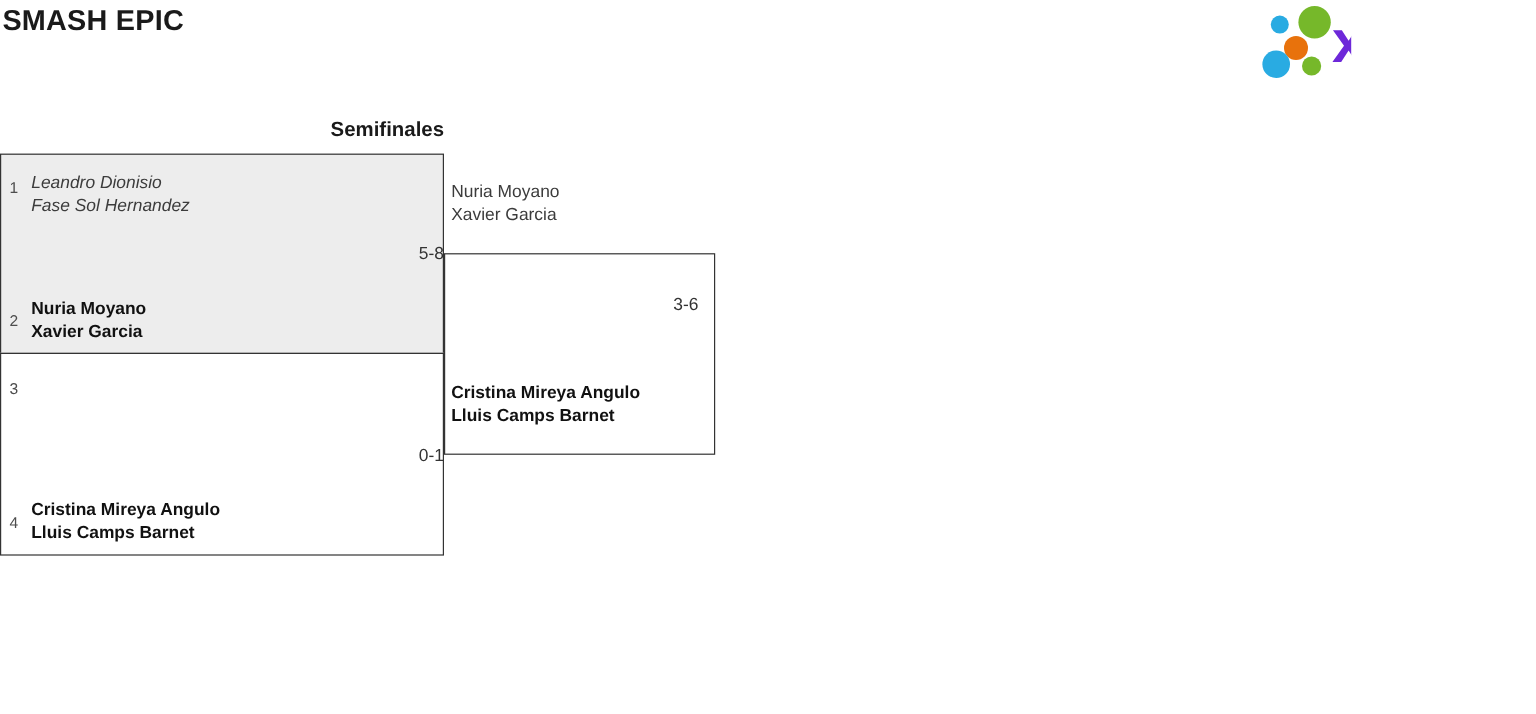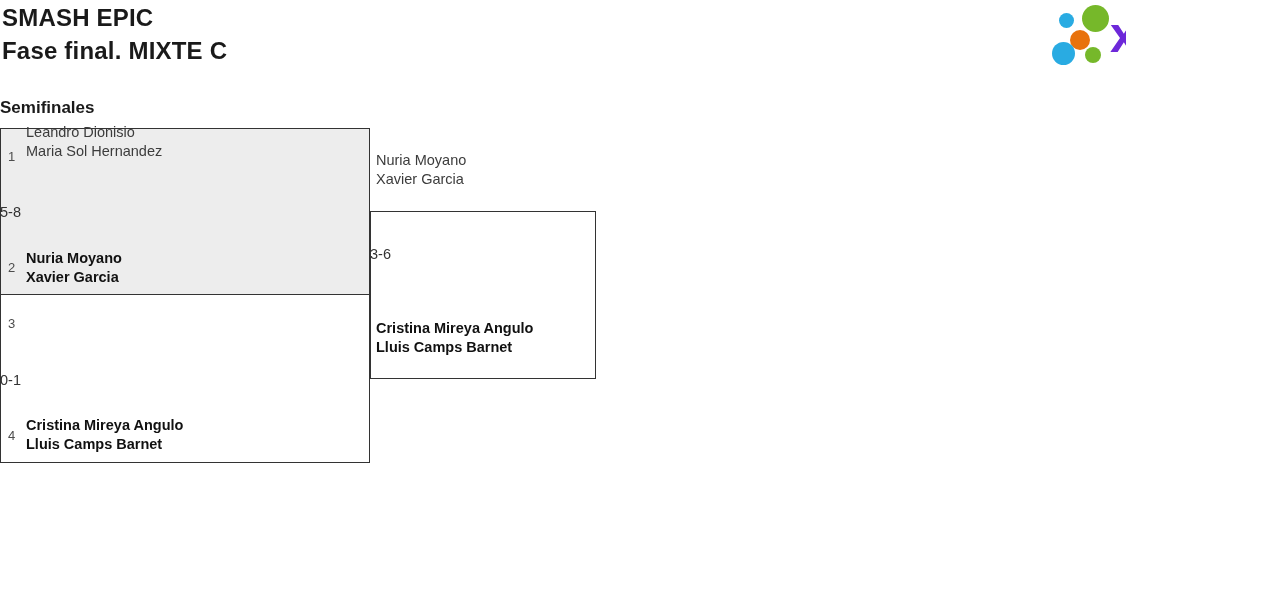--- a/index.html
+++ b/index.html
@@ -53,21 +53,21 @@
     line-height: 60px;
   }
 
   
   .round-header {
     position: absolute;
     top: 98px;
     font-size: 17px;
     font-weight: 700;
     color: #1a1a1a;
-    text-align: left;
+    text-align: right;
   }
   .round-header.semis { left: 0; width: 370px; }
   .round-header.final { left: 370px; width: 226px; }
 
   
   .match-box {
     position: absolute;
     border: 1px solid #333333;
   }
   #sf1-box   { left: 0;     top: 128px; width: 370px; height: 167px; background: #ededed; }
@@ -91,71 +91,70 @@
   }
   .team.winner {
     font-weight: 700;
     color: #111111;
   }
   .score {
     position: absolute;
     font-size: 14.5px;
     line-height: 19px;
     color: #333333;
-    text-align: left;
+    text-align: right;
   }
 
   
   #sf1-seed1 { left: 8px;  top: 149px; }
-  #sf1-team1 { left: 26px; top: 123px; }
+  #sf1-team1 { left: 26px; top: 144px; font-style: italic; }
   #sf1-score { left: 0;    top: 203px; width: 370px; }
   #sf1-seed2 { left: 8px;  top: 260px; }
   #sf1-team2 { left: 26px; top: 249px; }
 
   
   #sf2-seed1 { left: 8px;  top: 316px; }
   #sf2-team1 { left: 26px; top: 306px; }
   #sf2-score { left: 0;    top: 371px; width: 370px; }
   #sf2-seed2 { left: 8px;  top: 428px; }
   #sf2-team2 { left: 26px; top: 416px; }
 
   
   #final-team1 { left: 376px; top: 151px; }
-  #final-score { left: 370px; top: 245px; width: 226px; }
+  #final-score { left: 356px; top: 245px; width: 226px; }
   #final-team2 { left: 376px; top: 319px; }
 </style>
 </head>
 <body>
 
 <div id="page">
 
   <div class="page-title">
     <div>SMASH EPIC</div>
-    <div>Fase final. MIXTE C</div>
   </div>
 
   <div class="logo">
     <span class="dot dot-blue-small"></span>
     <span class="dot dot-green-large"></span>
     <span class="dot dot-orange"></span>
     <span class="dot dot-blue-large"></span>
     <span class="dot dot-green-small"></span>
     <span class="logo-wordmark">xporty</span>
   </div>
 
   <div class="round-header semis">Semifinales</div>
 
   <div id="sf1-box" class="match-box"></div>
   <div id="sf2-box" class="match-box"></div>
   <div id="final-box" class="match-box"></div>
 
   <div id="sf1-seed1" class="seed">1</div>
   <div id="sf1-team1" class="team">
     <div>Leandro Dionisio</div>
-    <div>Maria Sol Hernandez</div>
+    <div>Fase Sol Hernandez</div>
   </div>
   <div id="sf1-score" class="score">5-8</div>
   <div id="sf1-seed2" class="seed">2</div>
   <div id="sf1-team2" class="team winner">
     <div>Nuria Moyano</div>
     <div>Xavier Garcia</div>
   </div>
 
   <div id="sf2-seed1" class="seed">3</div>
   <div id="sf2-score" class="score">0-1</div>

